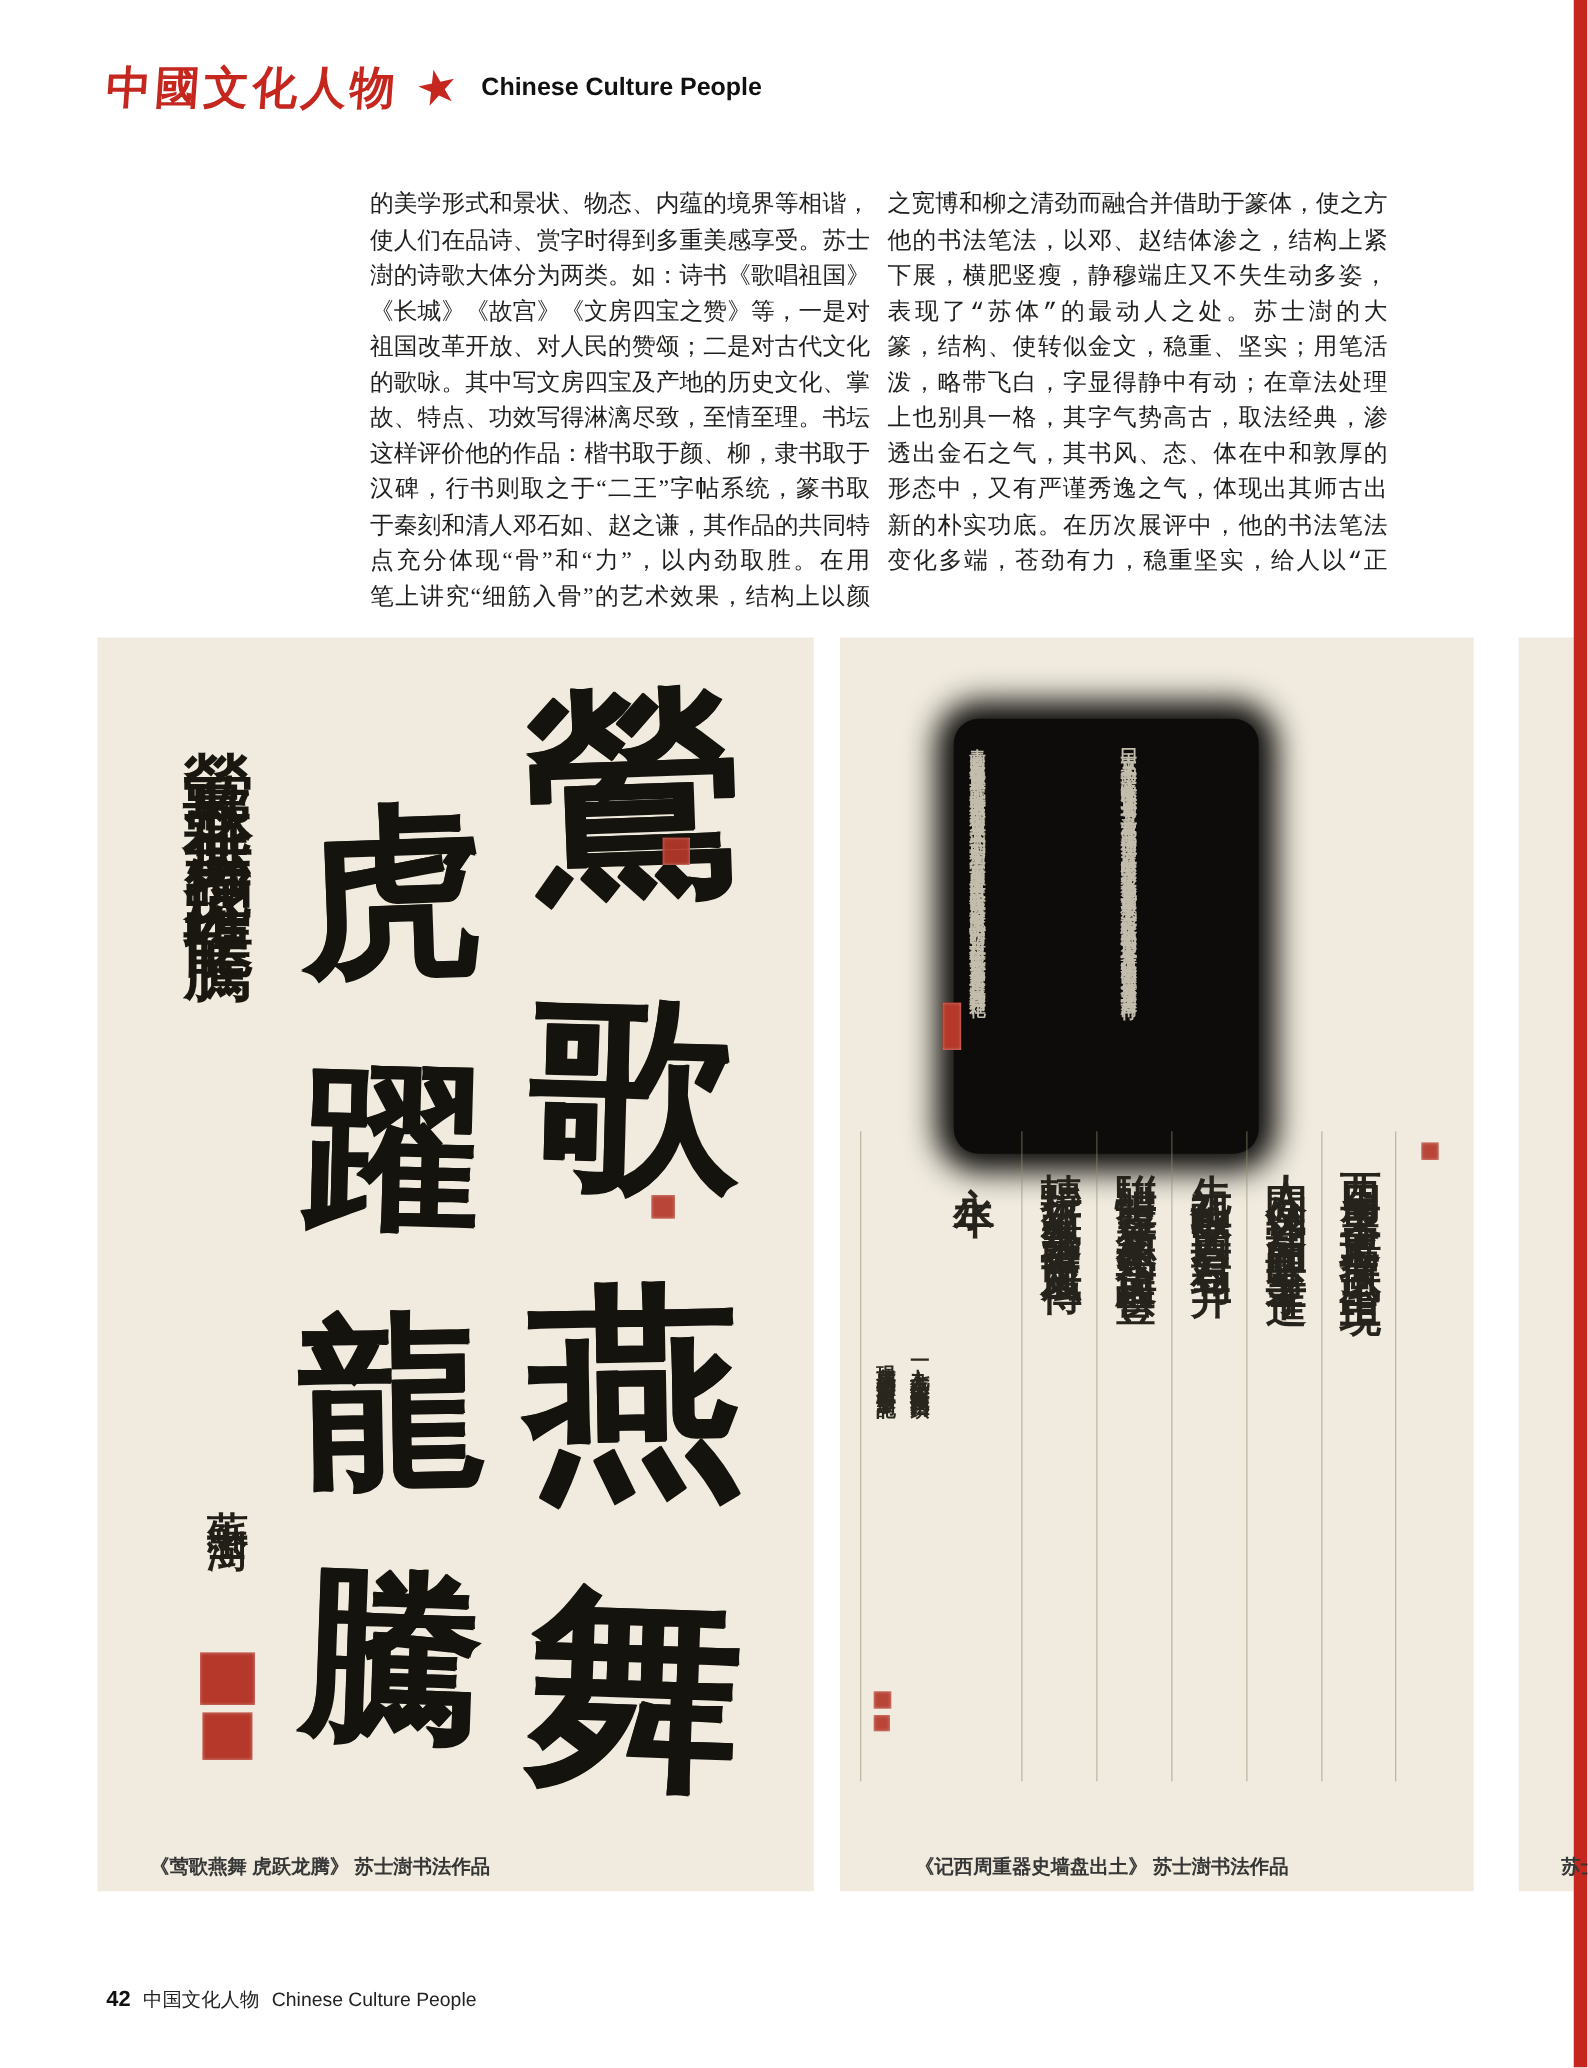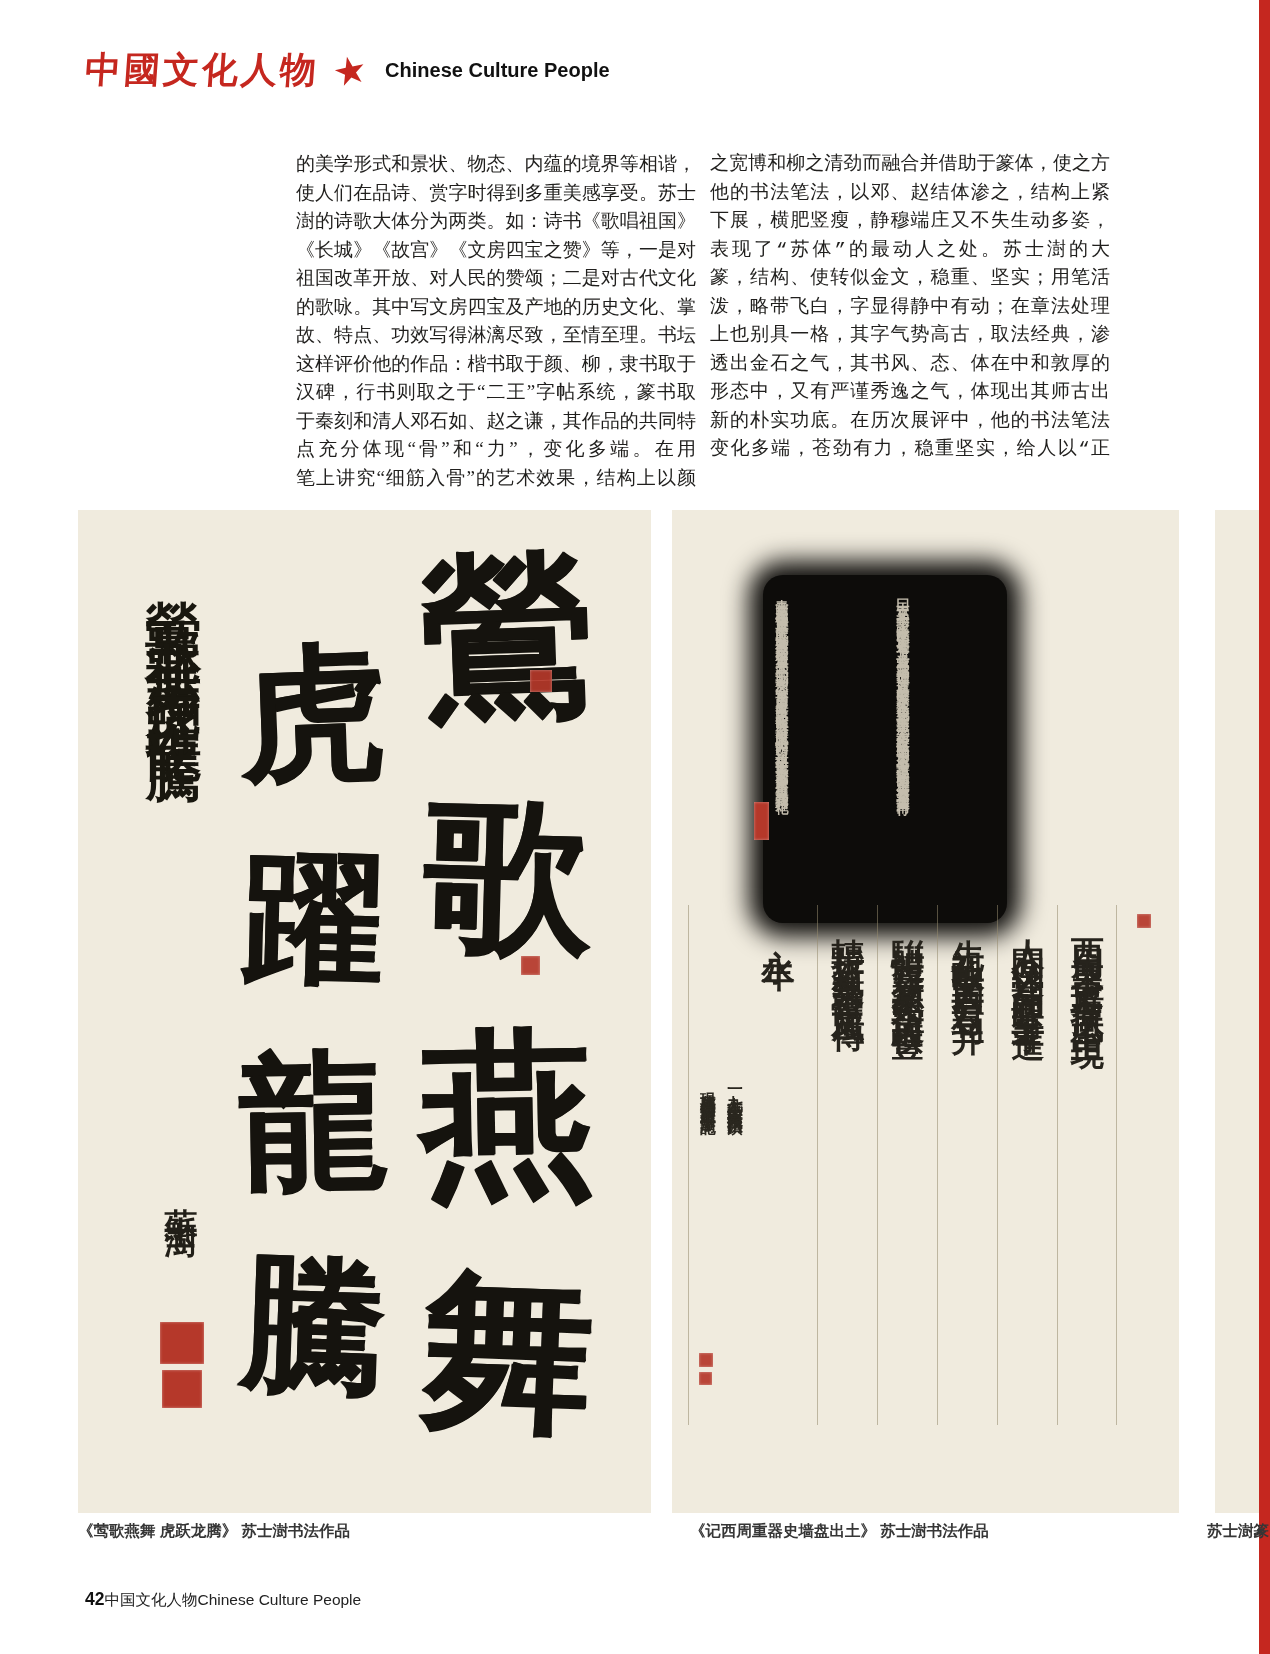--- a/index.html
+++ b/index.html
@@ -67,24 +67,24 @@
   .cell:first-child{border-right:1px solid rgba(150,138,110,.55);}
   .cell .v{font-size:33px;letter-spacing:9px;color:#26231c;font-weight:bold;padding-top:8px;}
   .cell-wide{width:129px;flex-direction:column;align-items:flex-start;justify-content:flex-start;
              position:relative;}
   .yongnian{font-size:44px;letter-spacing:14px;color:#26231c;font-weight:bold;
             margin:10px 0 0 66px;}
   .colophon{position:absolute;left:8px;top:175px;height:330px;display:flex;flex-direction:row-reverse;gap:6px;}
   .colophon .v{font-size:15.5px;letter-spacing:2px;color:#2a271f;font-weight:bold;padding-top:0;}
 
   
-  .caption{top:1521px;font-family:"Liberation Sans","DejaVu Sans",sans-serif;
-           font-size:15.5px;font-weight:bold;color:#363636;white-space:nowrap;}
+  .caption{top:1483px;font-family:"Liberation Sans","DejaVu Sans",sans-serif;
+           font-size:15.5px;font-weight:bold;color:#363636;white-space:nowrap;margin-left:42px;}
   .footer{left:85px;top:1589px;font-family:"Liberation Sans","DejaVu Sans",sans-serif;
-          font-size:15.5px;color:#222;display:flex;align-items:baseline;}
+          font-size:15.5px;color:#222;display:flex;align-items:baseline;gap:10px;}
   .footer .num{font-weight:bold;font-size:17.5px;color:#111;}
 </style>
 </head>
 <body>
 
 <div class="abs header">
   <span class="logo-cn">中國文化人物</span>
   <span class="logo-star">★</span>
   <span class="logo-en">Chinese Culture People</span>
 </div>
@@ -93,21 +93,21 @@
     <div class="line">的美学形式和景状、物态、内蕴的境界等相谐，</div>
     <div class="line">使人们在品诗、赏字时得到多重美感享受。苏士</div>
     <div class="line">澍的诗歌大体分为两类。如：诗书《歌唱祖国》</div>
     <div class="line">《长城》《故宫》《文房四宝之赞》等，一是对</div>
     <div class="line">祖国改革开放、对人民的赞颂；二是对古代文化</div>
     <div class="line">的歌咏。其中写文房四宝及产地的历史文化、掌</div>
     <div class="line">故、特点、功效写得淋漓尽致，至情至理。书坛</div>
     <div class="line">这样评价他的作品：楷书取于颜、柳，隶书取于</div>
     <div class="line">汉碑，行书则取之于“二王”字帖系统，篆书取</div>
     <div class="line">于秦刻和清人邓石如、赵之谦，其作品的共同特</div>
-    <div class="line">点充分体现“骨”和“力”，变化多端。在用</div>
+    <div class="line">点充分体现“骨”和“力”，以内劲取胜。在用</div>
     <div class="line">笔上讲究“细筋入骨”的艺术效果，结构上以颜</div>
   </div>
 <div class="abs col col-right">
     <div class="line">之宽博和柳之清劲而融合并借助于篆体，使之方</div>
     <div class="line">他的书法笔法，以邓、赵结体渗之，结构上紧</div>
     <div class="line">下展，横肥竖瘦，静穆端庄又不失生动多姿，</div>
     <div class="line">表现了“苏体”的最动人之处。苏士澍的大</div>
     <div class="line">篆，结构、使转似金文，稳重、坚实；用笔活</div>
     <div class="line">泼，略带飞白，字显得静中有动；在章法处理</div>
     <div class="line">上也别具一格，其字气势高古，取法经典，渗</div>

